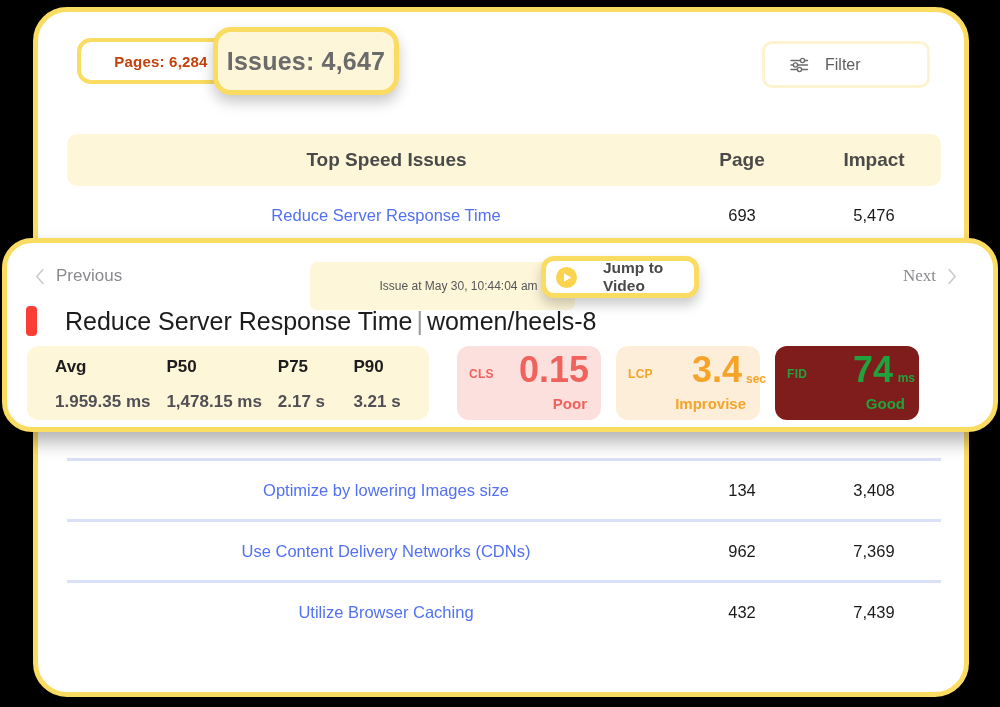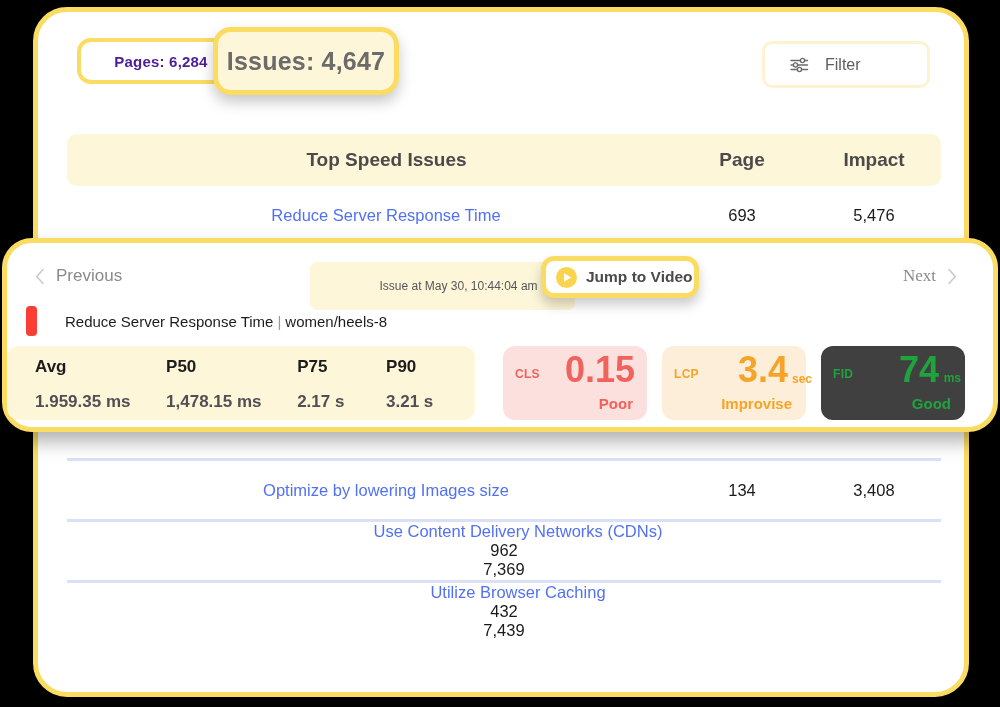--- a/index.html
+++ b/index.html
@@ -50,21 +50,21 @@
     height: 46px;
     background: #ffffff;
     border: 4px solid #FBDC62;
     border-radius: 14px;
     box-sizing: border-box;
     display: flex;
     align-items: center;
     justify-content: center;
     font-size: 15px;
     font-weight: bold;
-    color: #4c1d95;
+    color: #c2410c;
     letter-spacing: 0.2px;
   }
 
   .issues-badge-shadow {
     position: absolute;
     left: 175px;
     top: 22px;
     width: 186px;
     height: 68px;
     border-radius: 18px;
@@ -128,21 +128,21 @@
     font-weight: bold;
     color: #4A4A4A;
   }
   .t-row {
     height: 58px;
     display: flex;
     align-items: center;
     font-size: 16.5px;
     color: #1a1a1a;
   }
-  .t-row + .t-row { border-top: 3px solid #D9E0F7; flex-direction: column; }
+  .t-row + .t-row { border-top: 3px solid #D9E0F7; }
   .c-name { width: 610px; padding-left: 28px; box-sizing: border-box; text-align: center; }
   .c-page { width: 130px; text-align: center; }
   .c-impact { width: 134px; text-align: center; }
   .t-head .c-name { padding-left: 29px; }
   .t-row .c-name a {
     color: #5271F2;
     text-decoration: none;
   }
 
   .rows-lower { margin-top: 0; }
@@ -225,21 +225,21 @@
     left: 534px;
     top: 3px;
     width: 158px;
     height: 42px;
     background: #ffffff;
     border: 5px solid #FBDC62;
     border-radius: 13px;
     box-sizing: border-box;
     display: flex;
     align-items: center;
-    gap: 9px;
+    gap: 26px;
     padding-left: 10px;
     font-size: 15.5px;
     font-weight: bold;
     color: #4A4A4A;
   }
   .play-icon { width: 21px; height: 21px; display:block; flex: none; }
 
   .issue-title-row {
     position: absolute;
     left: 0;
@@ -252,37 +252,38 @@
   .red-bar {
     margin-left: 19px;
     width: 11px;
     height: 30px;
     background: #FA3E35;
     border-radius: 4px;
     flex: none;
   }
   .issue-title {
     margin-left: 28px;
-    font-size: 15px;
+    font-size: 25px;
     color: #1C1C1E;
   }
   .issue-title .sep { color: #9a9a9a; padding: 0 4px; }
 
   
   .metrics {
     position: absolute;
     left: 0;
     top: 103px;
     width: 100%;
     height: 78px;
     display: flex;
     align-items: flex-start;
   }
   .perc-card {
-    width: 468px;
+    margin-left: 20px;
+    width: 402px;
     height: 74px;
     background: #FEF6D8;
     border-radius: 12px;
     display: flex;
     box-sizing: border-box;
     padding: 11px 0 0 28px;
     flex: none;
   }
   .perc-col { width: 140px; }
   .perc-col.narrow { width: 95px; }
@@ -301,21 +302,21 @@
   .vital {
     width: 140px;
     height: 74px;
     border-radius: 12px;
     margin-left: 15px;
     flex: none;
     position: relative;
   }
   .vital.cls { background: #FBE0DE; margin-left: 28px; width: 144px; }
   .vital.lcp { background: #FDEEDA; width: 144px; }
-  .vital.fid { background: #404040; width: 144px; }
+  .vital.fid { background: #7f1d1d; width: 144px; }
 
   .vital-key {
     position: absolute;
     left: 12px;
     top: 21px;
     font-size: 12px;
     font-weight: bold;
     letter-spacing: 0.3px;
   }
   .vital-num {

